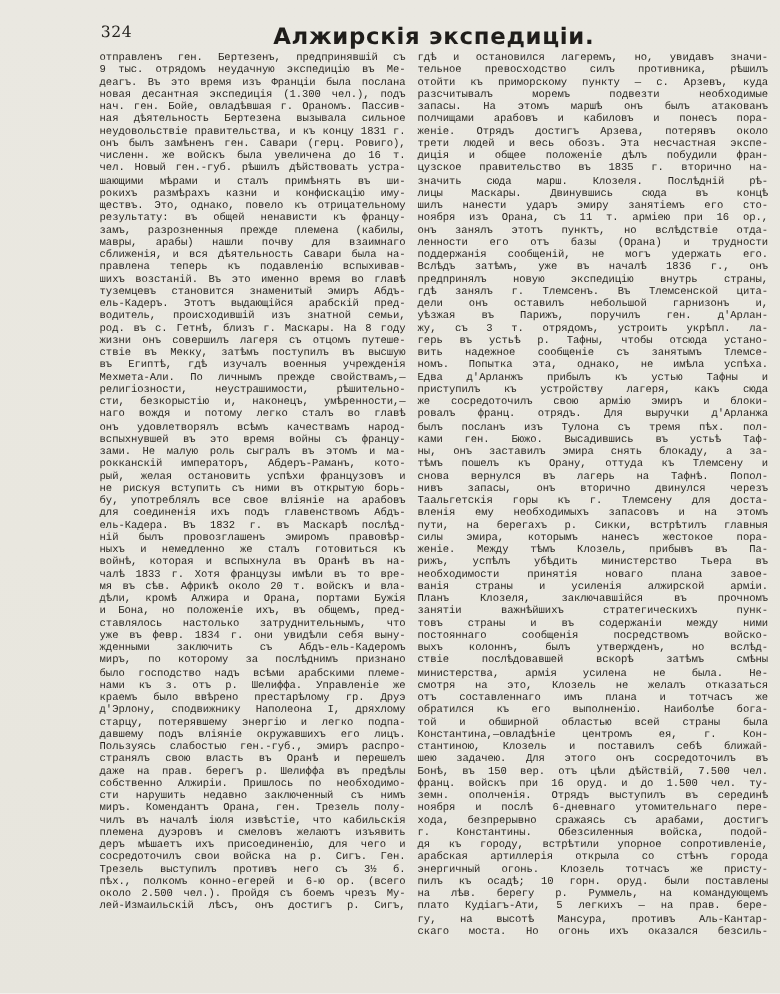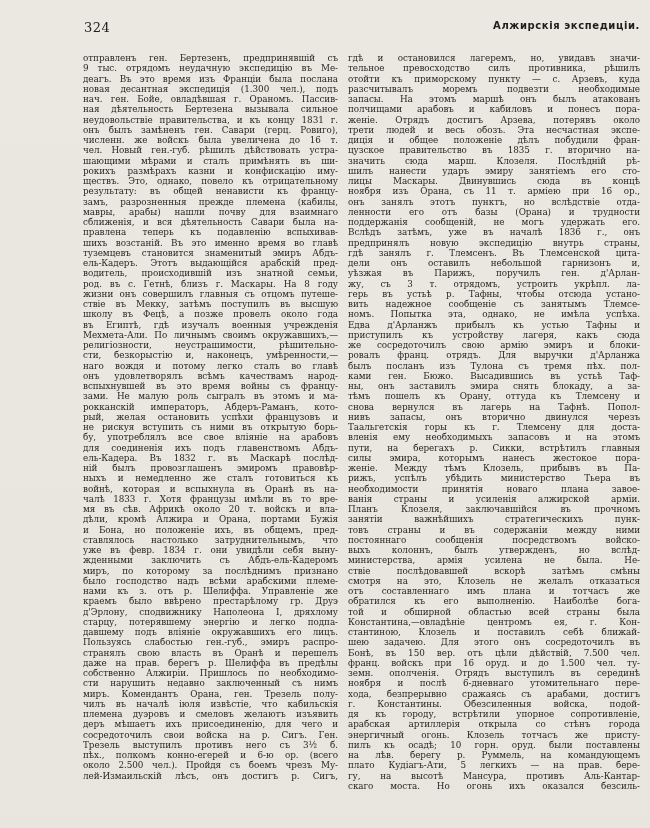--- a/index.html
+++ b/index.html
@@ -11,26 +11,26 @@
     font-family:"DejaVu Serif", serif;
     color:#262420;
   }
   .header-row{position:absolute;top:20px;left:0;width:650px;height:18px;}
   .page-number{
     position:absolute;left:84px;top:0;
     font-size:13px;font-weight:400;letter-spacing:0.5px;color:#23211d;
   }
   .header-title{
     position:absolute;left:83px;top:0;width:557px;
-    text-align:right;
+    text-align:center;
     font-family:"DejaVu Sans", sans-serif;
-    font-size:10px;font-weight:700;letter-spacing:0.6px;color:#1f1d1a;
+    font-size:19px;font-weight:700;letter-spacing:0.6px;color:#1f1d1a;
   }
   .columns{position:absolute;top:43px;left:0;width:650px;}
-  .col{position:absolute;top:10px;}
+  .col{position:absolute;top:0;font-family:Liberation Mono, monospace;}
   .col-left{left:83px;width:255px;}
   .col-right{left:348px;width:292px;}
   .line{
     text-align:justify;
     text-align-last:justify;
     -moz-text-align-last:justify;
     font-size:8.8px;
     line-height:10.25px;
     height:10.25px;
     white-space:nowrap;
@@ -65,25 +65,24 @@
         <div class="line">результату: въ общей ненависти къ францу-</div>
         <div class="line">замъ, разрозненныя прежде племена (кабилы,</div>
         <div class="line">мавры, арабы) нашли почву для взаимнаго</div>
         <div class="line">сближенія, и вся дѣятельность Савари была на-</div>
         <div class="line">правлена теперь къ подавленію вспыхивав-</div>
         <div class="line">шихъ возстаній. Въ это именно время во главѣ</div>
         <div class="line">туземцевъ становится знаменитый эмиръ Абдъ-</div>
         <div class="line">ель-Кадеръ. Этотъ выдающійся арабскій пред-</div>
         <div class="line">водитель, происходившій изъ знатной семьи,</div>
         <div class="line">род. въ с. Гетнѣ, близъ г. Маскары. На 8 году</div>
-        <div class="line">жизни онъ совершилъ главныя съ отцомъ путеше-</div>
+        <div class="line">жизни онъ совершилъ лагеря съ отцомъ путеше-</div>
         <div class="line">ствіе въ Мекку, затѣмъ поступилъ въ высшую</div>
-        <div class="line">школу въ Фецѣ, а позже провелъ около года</div>
         <div class="line">въ Египтѣ, гдѣ изучалъ военныя учрежденія</div>
-        <div class="line">Мехмета-Али. По личнымъ своимъ окружавшихъ,—</div>
+        <div class="line">Мехмета-Али. По личнымъ прежде свойствамъ,—</div>
         <div class="line">религіозности, неустрашимости, рѣшительно-</div>
         <div class="line">сти, безкорыстію и, наконецъ, умѣренности,—</div>
         <div class="line">наго вождя и потому легко сталъ во главѣ</div>
         <div class="line">онъ удовлетворялъ всѣмъ качествамъ народ-</div>
         <div class="line">вспыхнувшей въ это время войны съ францу-</div>
         <div class="line">зами. Не малую роль сыгралъ въ этомъ и ма-</div>
         <div class="line">рокканскій императоръ, Абдеръ-Раманъ, кото-</div>
         <div class="line">рый, желая остановить успѣхи французовъ и</div>
         <div class="line">не рискуя вступить съ ними въ открытую борь-</div>
         <div class="line">бу, употреблялъ все свое вліяніе на арабовъ</div>
@@ -126,22 +125,22 @@
         <div class="line">тельное превосходство силъ противника, рѣшилъ</div>
         <div class="line">отойти къ приморскому пункту — с. Арзевъ, куда</div>
         <div class="line">разсчитывалъ моремъ подвезти необходимые</div>
         <div class="line">запасы. На этомъ маршѣ онъ былъ атакованъ</div>
         <div class="line">полчищами арабовъ и кабиловъ и понесъ пора-</div>
         <div class="line">женіе. Отрядъ достигъ Арзева, потерявъ около</div>
         <div class="line">трети людей и весь обозъ. Эта несчастная экспе-</div>
         <div class="line">диція и общее положеніе дѣлъ побудили фран-</div>
         <div class="line">цузское правительство въ 1835 г. вторично на-</div>
         <div class="line">значить сюда марш. Клозеля. Послѣдній рѣ-</div>
+        <div class="line">лицы Маскары. Двинувшись сюда въ концѣ</div>
         <div class="line">шилъ нанести ударъ эмиру занятіемъ его сто-</div>
-        <div class="line">лицы Маскары. Двинувшись сюда въ концѣ</div>
         <div class="line">ноября изъ Орана, съ 11 т. арміею при 16 ор.,</div>
         <div class="line">онъ занялъ этотъ пунктъ, но вслѣдствіе отда-</div>
         <div class="line">ленности его отъ базы (Орана) и трудности</div>
         <div class="line">поддержанія сообщеній, не могъ удержать его.</div>
         <div class="line">Вслѣдъ затѣмъ, уже въ началѣ 1836 г., онъ</div>
         <div class="line">предпринялъ новую экспедицію внутрь страны,</div>
         <div class="line">гдѣ занялъ г. Тлемсенъ. Въ Тлемсенской цита-</div>
         <div class="line">дели онъ оставилъ небольшой гарнизонъ и,</div>
         <div class="line">уѣзжая въ Парижъ, поручилъ ген. д'Арлан-</div>
         <div class="line">жу, съ 3 т. отрядомъ, устроить укрѣпл. ла-</div>
@@ -164,22 +163,22 @@
         <div class="line">силы эмира, которымъ нанесъ жестокое пора-</div>
         <div class="line">женіе. Между тѣмъ Клозель, прибывъ въ Па-</div>
         <div class="line">рижъ, успѣлъ убѣдить министерство Тьера въ</div>
         <div class="line">необходимости принятія новаго плана завое-</div>
         <div class="line">ванія страны и усиленія алжирской арміи.</div>
         <div class="line">Планъ Клозеля, заключавшійся въ прочномъ</div>
         <div class="line">занятіи важнѣйшихъ стратегическихъ пунк-</div>
         <div class="line">товъ страны и въ содержаніи между ними</div>
         <div class="line">постояннаго сообщенія посредствомъ войско-</div>
         <div class="line">выхъ колоннъ, былъ утвержденъ, но вслѣд-</div>
+        <div class="line">ствіе послѣдовавшей вскорѣ затѣмъ смѣны</div>
         <div class="line">министерства, армія усилена не была. Не-</div>
-        <div class="line">ствіе послѣдовавшей вскорѣ затѣмъ смѣны</div>
         <div class="line">смотря на это, Клозель не желалъ отказаться</div>
         <div class="line">отъ составленнаго имъ плана и тотчасъ же</div>
         <div class="line">обратился къ его выполненію. Наиболѣе бога-</div>
         <div class="line">той и обширной областью всей страны была</div>
         <div class="line">Константина,—овладѣніе центромъ ея, г. Кон-</div>
         <div class="line">стантиною, Клозель и поставилъ себѣ ближай-</div>
         <div class="line">шею задачею. Для этого онъ сосредоточилъ въ</div>
         <div class="line">Бонѣ, въ 150 вер. отъ цѣли дѣйствій, 7.500 чел.</div>
         <div class="line">франц. войскъ при 16 оруд. и до 1.500 чел. ту-</div>
         <div class="line">земн. ополченія. Отрядъ выступилъ въ серединѣ</div>

